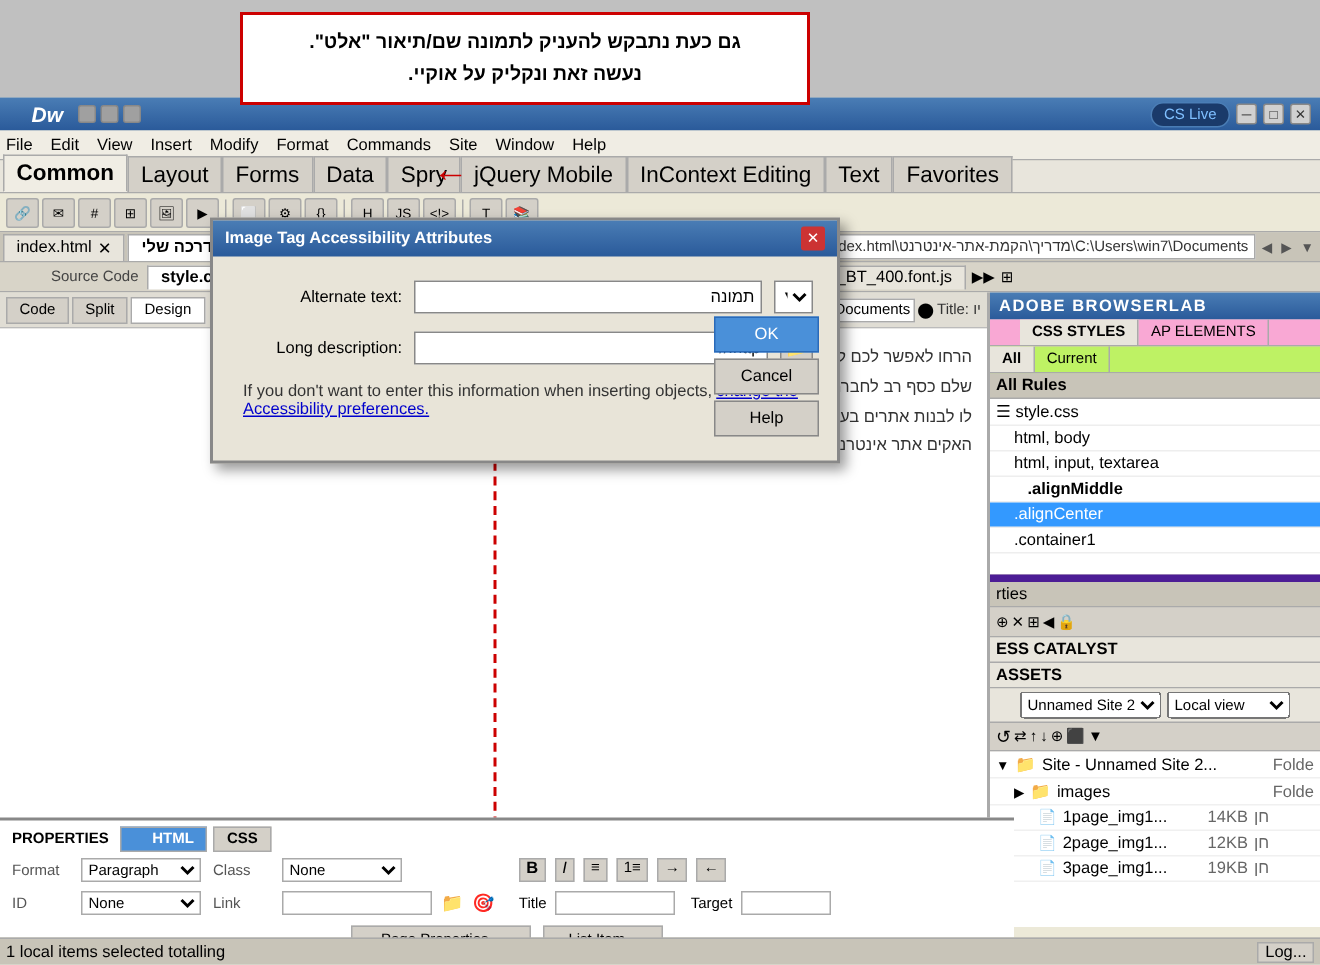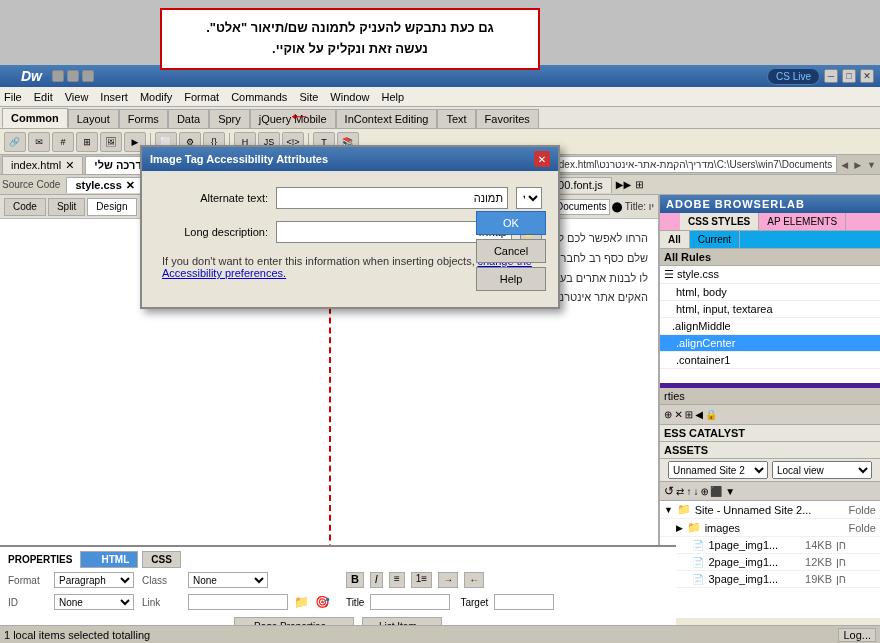--- a/index.html
+++ b/index.html
@@ -68,21 +68,21 @@
       padding: 0 2px;
       border-bottom: 1px solid #aaa;
       gap: 0;
     }
     .tab-item {
       padding: 3px 8px;
       background: #d4d0c8;
       border: 1px solid #aaa;
       border-bottom: none;
       cursor: pointer;
-      font-size: 11px;
+      font-size: 15px;
       color: #000;
     }
     .tab-item.active {
       background: #f0ede4;
       font-weight: bold;
       border-bottom: 1px solid #f0ede4;
     }
 
     
     .toolbar-icons {
@@ -591,21 +591,21 @@
       <span>הדרכה שלי.html</span>
       <span>✕</span>
     </div>
     <div class="file-tab-path">C:\Users\win7\Documents\מדריך\הקמת-אתר-אינטרנט\index.html</div>
     <span class="file-tab-arrow">◀</span>
     <span class="file-tab-arrow">▶</span>
     <span class="file-tab-arrow">▼</span>
   </div>
 
   <div class="style-tabs">
-    <span style="font-size:10px;color:#444;margin-right:4px;">Source Code</span>
+    <span style="font-size:10px;color:#444;margin-right:4px;margin-left:32px;">Source Code</span>
     <div class="file-tab active" style="height:16px;font-size:9px;">
       <span>style.css</span>
         <span>✕</span>
     </div>
     <div class="file-tab" style="height:16px;font-size:9px;">
       <span>layout.css</span>
     </div>
     <div class="file-tab" style="height:16px;font-size:9px;">
       <span>jquery-1.3.2.min.js</span>
     </div>
@@ -664,34 +664,34 @@
     </div>
 
     <div class="right-panel">
       <div class="panel-title">ADOBE BROWSERLAB</div>
 
       <div class="panel-tabs">
         <div class="panel-tab active">CSS STYLES</div>
         <div class="panel-tab">AP ELEMENTS</div>
       </div>
 
-      <div style="display:flex;background:#0ea5e9;border-bottom:1px solid #aaa;">
+      <div style="display:flex;background:#bef264;border-bottom:1px solid #aaa;">
         <div class="panel-tab active">All</div>
         <div class="panel-tab">Current</div>
       </div>
 
       <div class="panel-section-title">
         <span>All Rules</span>
       </div>
 
       <div class="css-rules-list" style="max-height:120px;">
         <div class="css-rule-item">☰ style.css</div>
         <div class="css-rule-item" style="padding-left:16px;">html, body</div>
         <div class="css-rule-item" style="padding-left:16px;">html, input, textarea</div>
-        <div class="css-rule-item" style="padding-left:12px;">.alignMiddle</div>
+        <div class="css-rule-item" style="padding-left:25px;font-weight:bold;">.alignMiddle</div>
         <div class="css-rule-item selected" style="padding-left:16px;">.alignCenter</div>
         <div class="css-rule-item" style="padding-left:16px;">.container1</div>
       </div>
 
       <div style="background:#c8c4b8;padding:2px 4px;font-size:10px;border-bottom:1px solid #aaa;border-top:5px solid #4c1d95;">
         <span>rties</span>
       </div>
 
       <div style="background:#d4d0c8;height:20px;display:flex;align-items:center;padding:0 4px;gap:2px;border-bottom:1px solid #aaa;">
         <span style="font-size:10px;cursor:pointer;">⊕</span>
@@ -701,21 +701,21 @@
         <span style="font-size:10px;cursor:pointer;">🔒</span>
       </div>
 
       <div style="background:#e8e5dc;padding:2px 4px;font-size:10px;border-bottom:1px solid #aaa;font-weight:bold;">
         <span>ESS CATALYST</span>
       </div>
       <div style="background:#e8e5dc;padding:2px 4px;font-size:10px;border-bottom:1px solid #aaa;font-weight:bold;">
         <span>ASSETS</span>
       </div>
 
-      <div style="display:flex;align-items:center;gap:4px;padding:2px 8px;border-bottom:1px solid #aaa;background:#e8e5dc;">
+      <div style="display:flex;align-items:center;gap:4px;padding:2px 20px;border-bottom:1px solid #aaa;background:#e8e5dc;">
         <select style="font-size:10px;flex:1;height:18px;">
           <option>Unnamed Site 2</option>
         </select>
         <select style="font-size:10px;flex:1;height:18px;">
           <option>Local view</option>
         </select>
       </div>
 
       <div style="display:flex;align-items:center;gap:2px;padding:2px 4px;border-bottom:1px solid #aaa;background:#d4d0c8;">
         <span style="font-size:12px;cursor:pointer;">↺</span>

